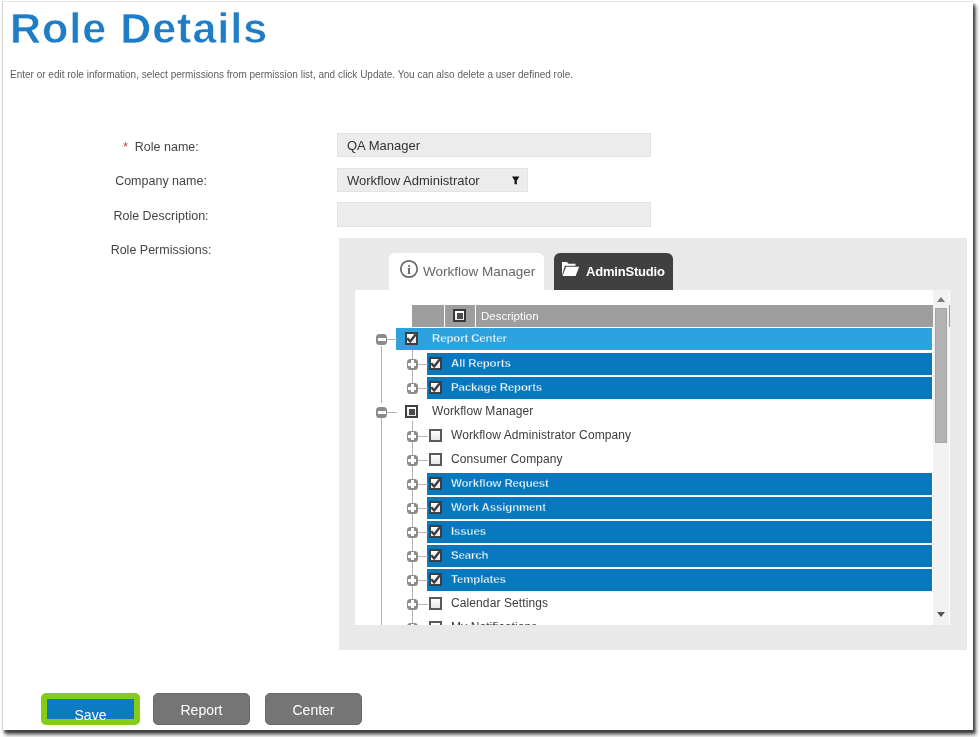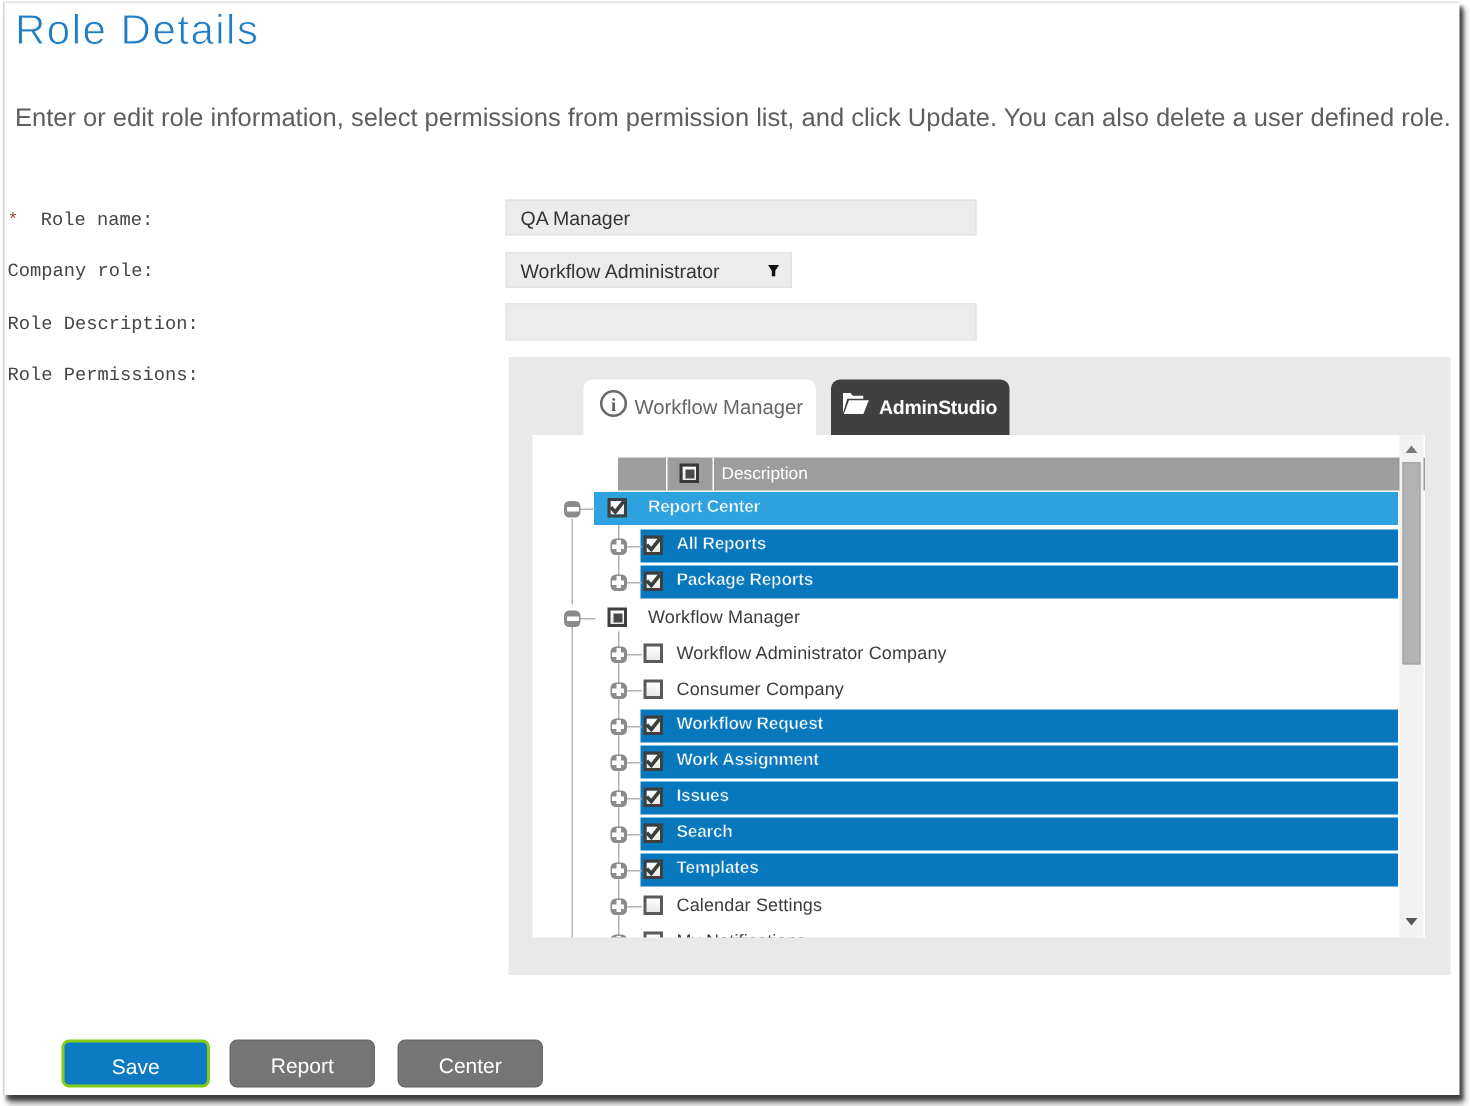--- a/index.html
+++ b/index.html
@@ -2,24 +2,24 @@
 <html><head>
 <meta charset="utf-8">
 <style>
   html,body{margin:0;padding:0;}
   body{width:980px;height:737px;overflow:hidden;background:#fff;
        font-family:"Liberation Sans", sans-serif;position:relative;}
   .card{position:absolute;left:2px;top:1px;width:970px;height:728px;background:#fff;
         border-left:1px solid #d4d4d4;border-top:1px solid #e2e2e2;
         box-shadow:2px 3px 2px rgba(0,0,0,0.45), 3px 5px 4px rgba(0,0,0,0.55);}
   .abs{position:absolute;}
-  h1{position:absolute;left:7px;top:2px;margin:0;font-weight:normal;
-     font-size:28px;letter-spacing:1px;color:#1f7dc6;-webkit-text-stroke:0.55px #fff;}
-  .subtitle{position:absolute;left:7px;top:67px;font-size:17px;letter-spacing:0px;color:#5e5e5e;}
-  .lbl{position:absolute;width:312px;text-align:left;font-size:12.5px;color:#454545;font-family:Liberation Mono, monospace;}
+  h1{position:absolute;left:7px;top:2px;margin:0;font-weight:bold;
+     font-size:43px;letter-spacing:1px;color:#1f7dc6;-webkit-text-stroke:0.55px #fff;}
+  .subtitle{position:absolute;left:7px;top:67px;font-size:10px;letter-spacing:0px;color:#5e5e5e;}
+  .lbl{position:absolute;width:312px;text-align:center;font-size:12.5px;color:#454545;}
   .req{color:#a8433c;font-size:12px;}
   .inp{position:absolute;left:334px;background:#ececec;border:1px solid #e3e3e3;
        font-size:13px;color:#333;}
   .inp .txt{position:absolute;left:9px;top:4px;}
   
   .panel{position:absolute;left:336px;top:236px;width:628px;height:412px;background:#e9e9e9;}
   .tab{position:absolute;top:15px;height:37px;border-radius:6px 6px 0 0;}
   .tab1{left:50px;width:155px;background:#ffffff;}
   .tab2{left:215px;width:119px;background:#404040;}
   .tab1 .t{position:absolute;left:34px;top:11px;font-size:13.5px;color:#666;}
@@ -57,37 +57,37 @@
   
   .sbar{position:absolute;left:578px;top:0;width:16px;height:337px;background:#f2f2f2;}
   .sthumb{position:absolute;left:2px;top:18px;width:12px;height:135px;background:#b3b3b3;border:1px solid #a6a6a6;box-sizing:border-box;}
   .uarr{position:absolute;left:4px;top:7px;width:0;height:0;
         border-left:4px solid transparent;border-right:4px solid transparent;border-bottom:5px solid #7a7a7a;}
   .darr{position:absolute;left:4px;top:322px;width:0;height:0;
         border-left:4px solid transparent;border-right:4px solid transparent;border-top:5px solid #555;}
   
   .btn{position:absolute;top:691px;height:32px;border-radius:5px;color:#fff;
        font-size:14px;text-align:center;line-height:32px;}
-  .save{left:38px;width:99px;background:#0d7ac4;border:2px solid #84cc16;box-sizing:border-box;}
+  .save{left:38px;width:99px;background:#0d7ac4;border:6px solid #84cc16;box-sizing:border-box;}
   .gray{background:#757575;border:1px solid #6a6a6a;box-sizing:border-box;}
   .cancel{left:150px;width:97px;}
   .delete{left:262px;width:97px;}
 </style>
 </head>
 <body>
 <div class="card">
   <h1>Role Details</h1>
   <div class="subtitle">Enter or edit role information, select permissions from permission list, and click Update. You can also delete a user defined role.</div>
 
   <div class="lbl" style="left:2px;top:138px;"><span class="req">*</span>&nbsp; Role name:</div>
   <div class="inp" style="top:130.5px;width:312px;height:22px;">
       <span class="txt">QA Manager</span>
     </div>
 
-  <div class="lbl" style="left:2px;top:172px;">Company role:</div>
+  <div class="lbl" style="left:2px;top:172px;">Company name:</div>
   <div class="inp" style="top:165.5px;width:189px;height:22px;">
       <span class="txt">Workflow Administrator</span>
     <svg class="abs" style="left:174px;top:7.5px" width="8" height="9" viewBox="0 0 8 9">
         <path d="M0 0.6 L7.4 0.6 L4.85 4.5 L4.85 8.2 L2.55 8.2 L2.55 4.5 Z" fill="#111"></path>
       </svg>
   </div>
 
   <div class="lbl" style="left:2px;top:206.5px;">Role Description:</div>
   <div class="inp" style="top:200px;width:312px;height:22.5px;"></div>
 

